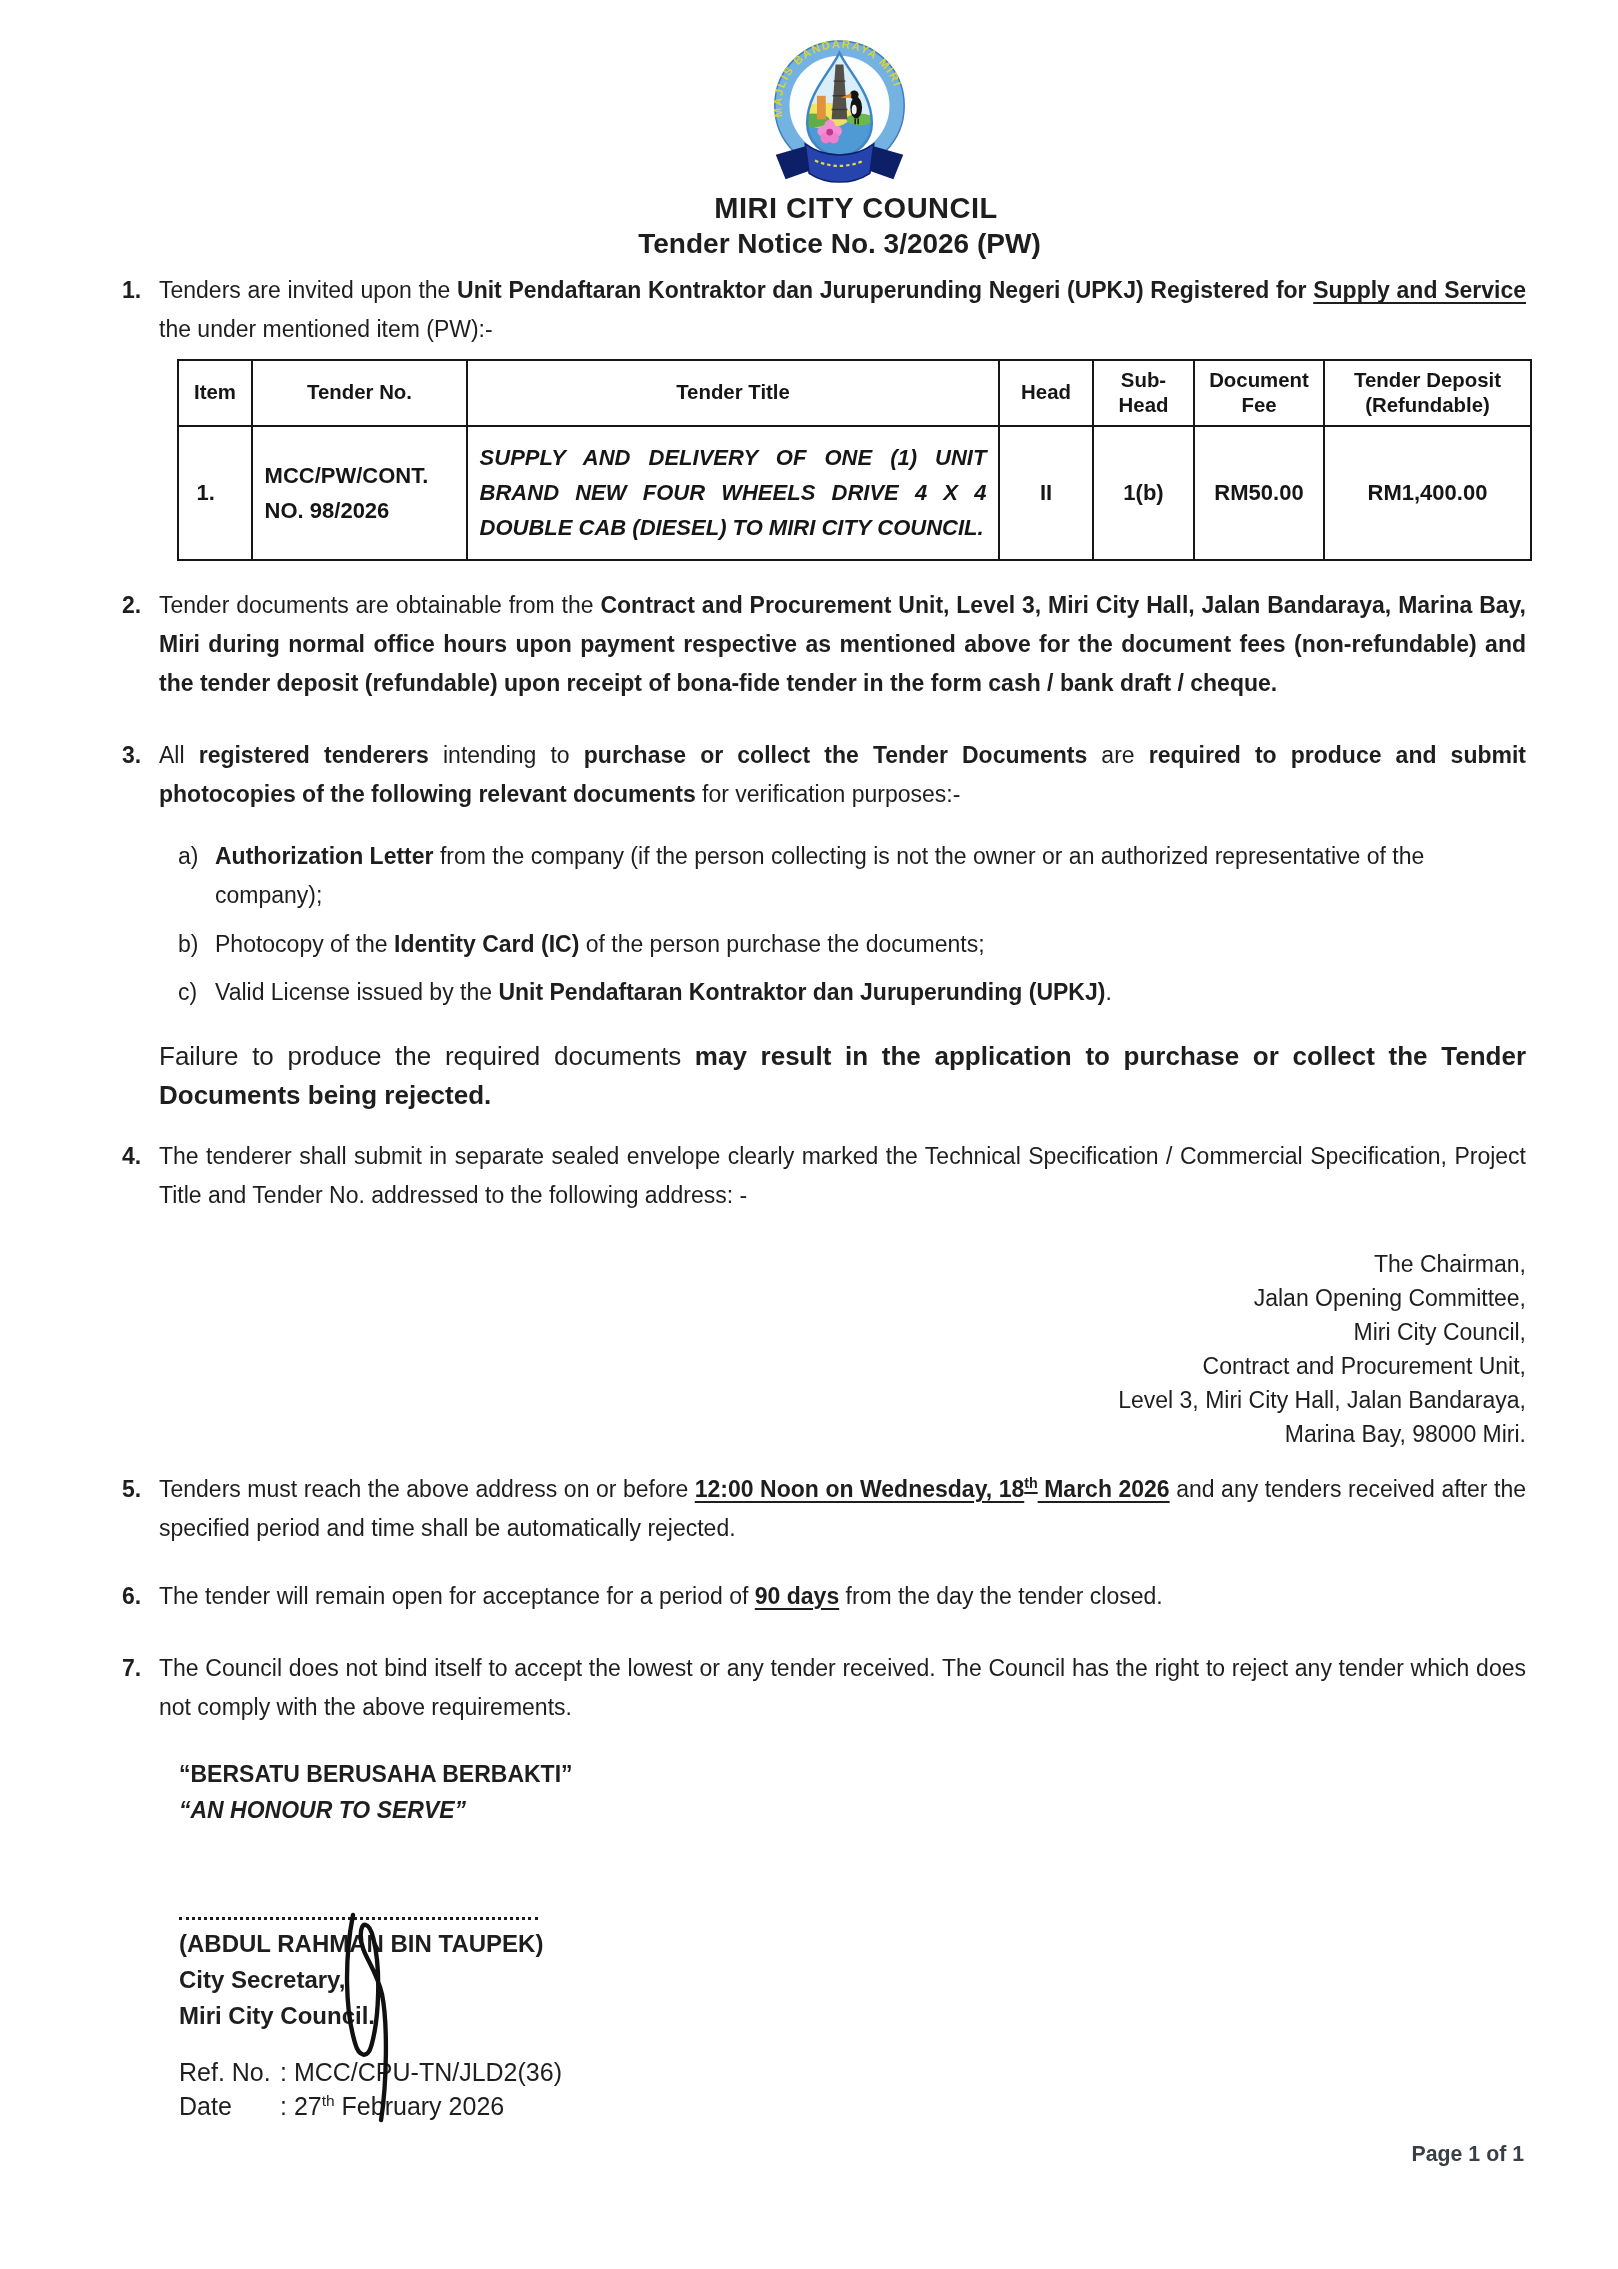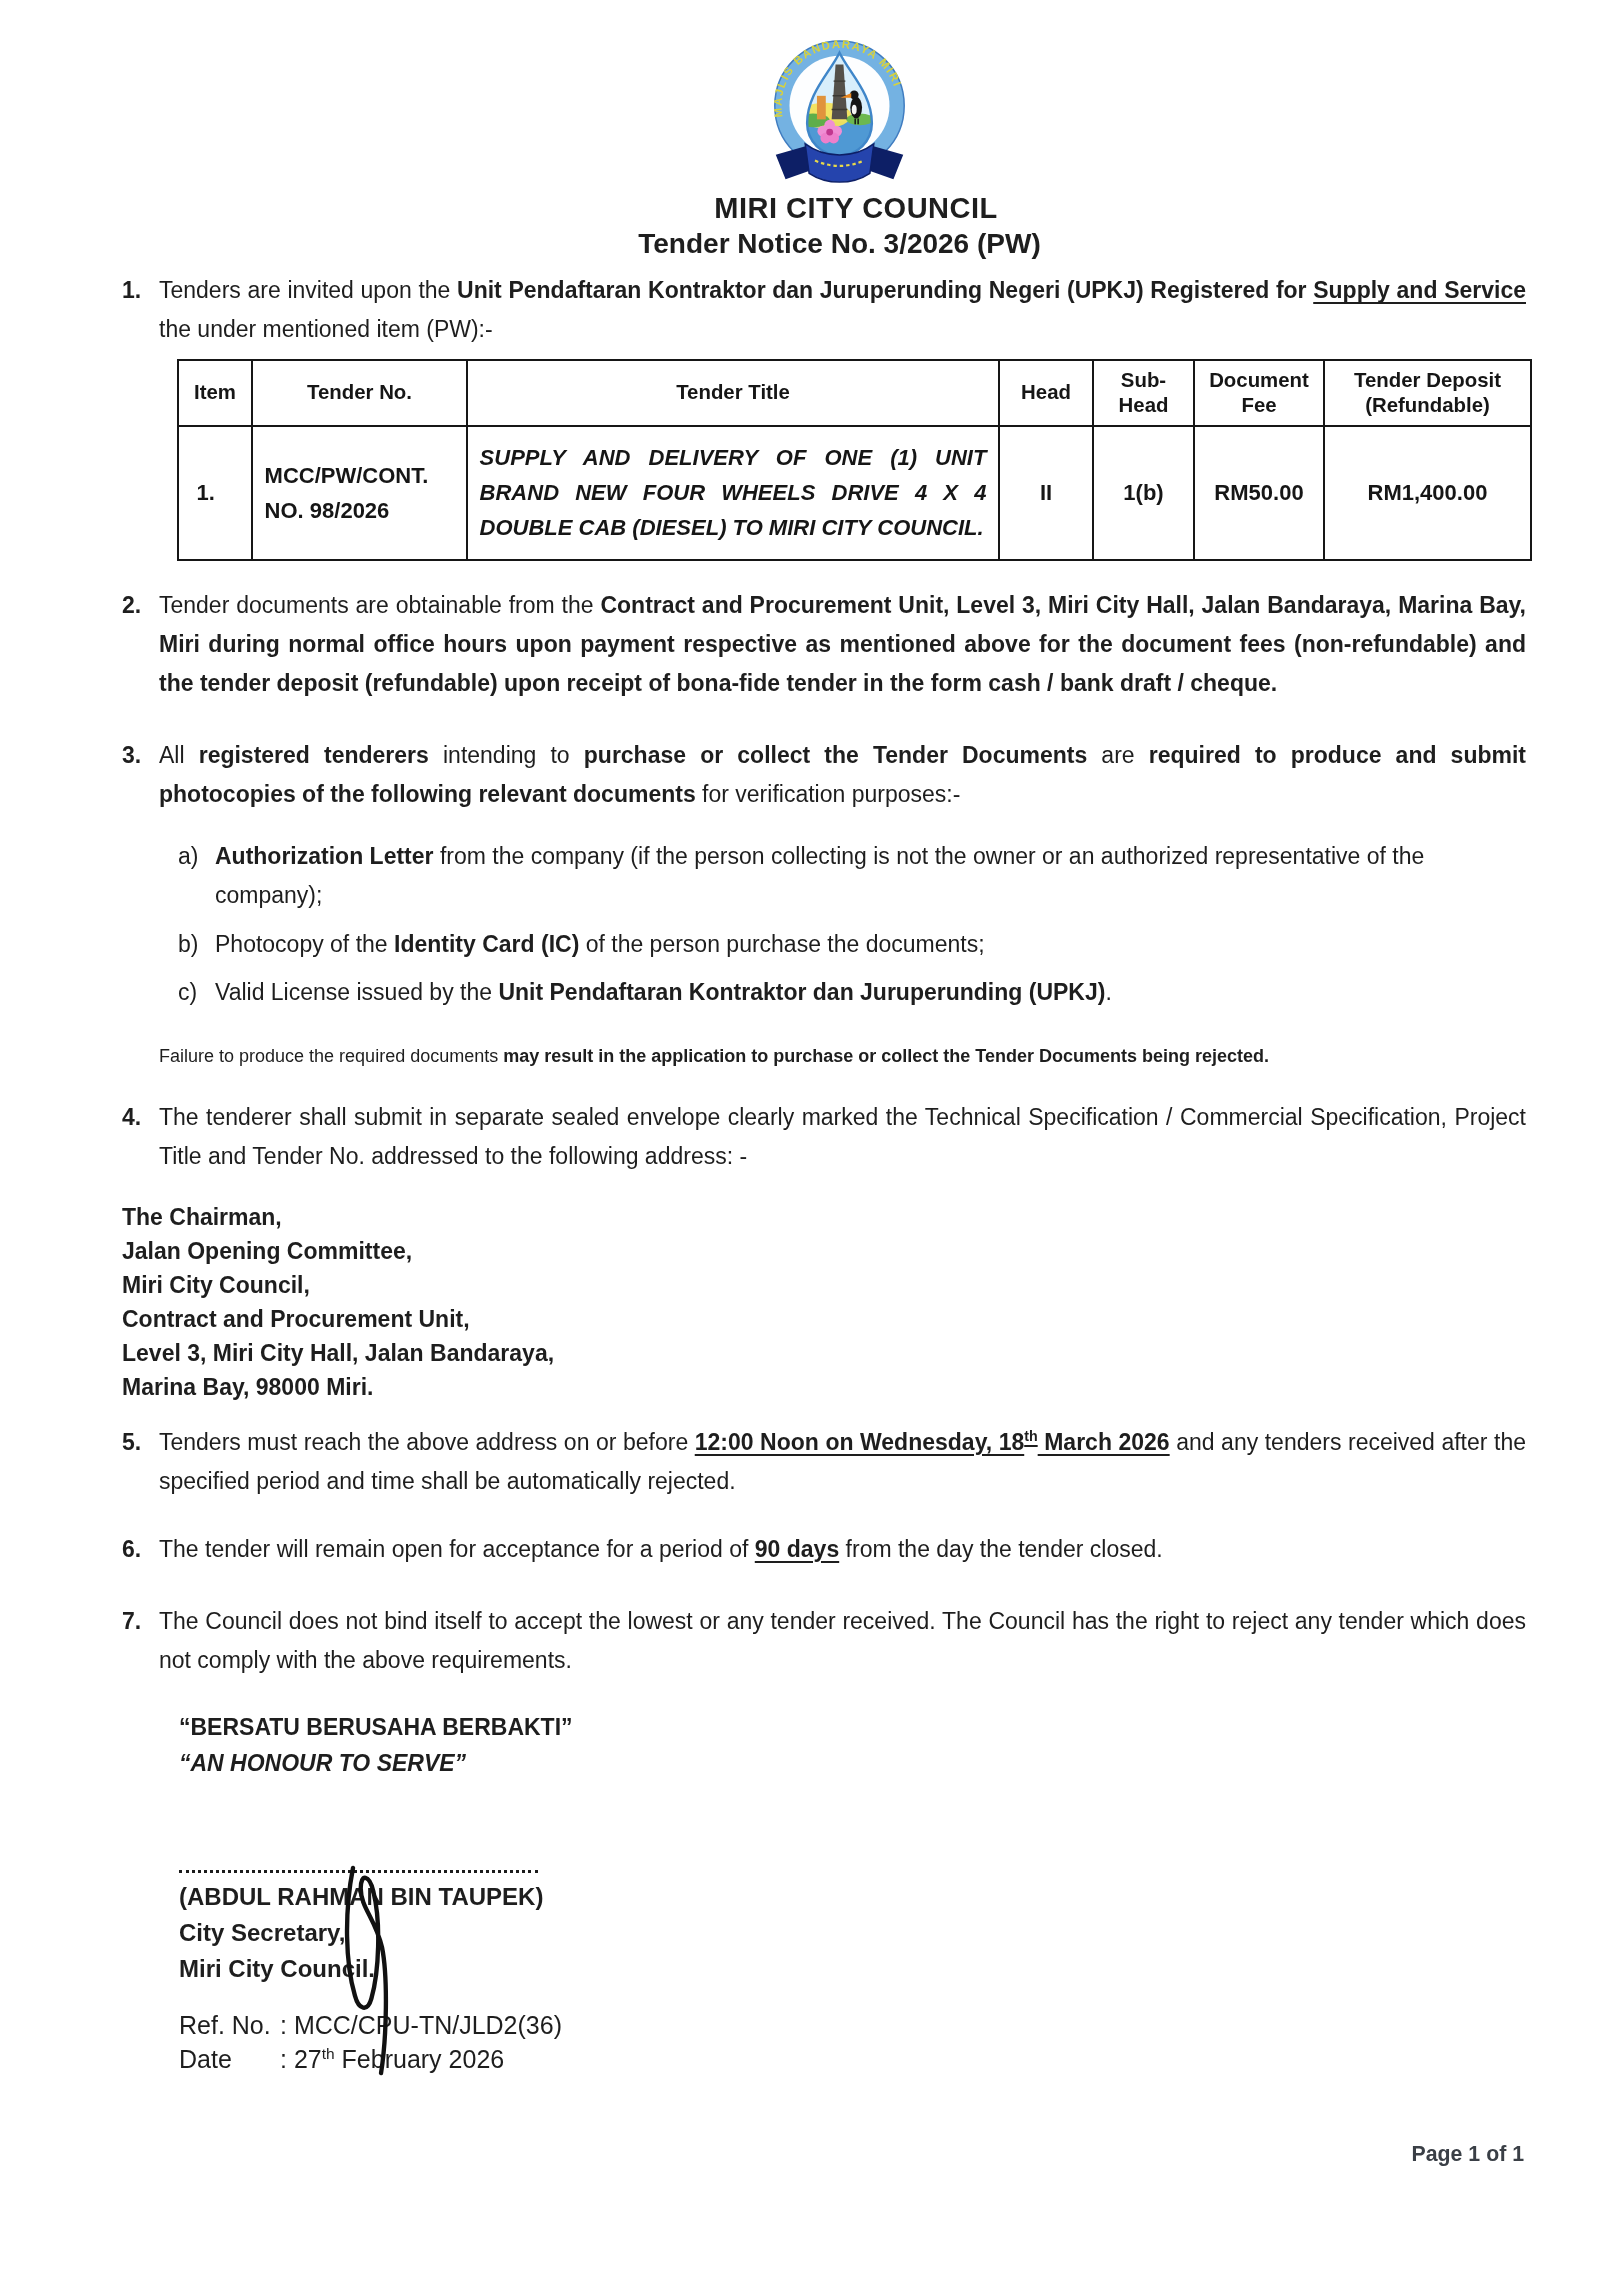--- a/index.html
+++ b/index.html
@@ -39,22 +39,22 @@
   .col-fee     { width: 130px; }
   .col-deposit { width: 207px; }
   td.c { text-align: center; }
   td.j { text-align: justify; font-style: italic; }
   td.cell-item { text-align: left; padding-left: 17.5px; }
   
   .sub-list { margin-top: 23px; }
   .sub-item { display: flex; margin-top: 9.7px; margin-left: 56px; }
   .sub-item .marker { flex: 0 0 37px; font-size: 23px; line-height: 39px; }
   .sub-item .body  { flex: 1; font-size: 23px; line-height: 39px; }
-  .failure-note { margin: 25px 0 0 37px; font-size: 18px; line-height: 39px; text-align: justify; }
-  .address-block { margin-top: 24px; text-align: left; font-weight: bold; font-size: 23px; line-height: 34px; }
+  .failure-note { margin: 25px 0 0 37px; font-size: 26px; line-height: 39px; text-align: justify; }
+  .address-block { margin-top: 32px; text-align: right; font-weight: normal; font-size: 23px; line-height: 34px; }
   .motto { margin: 29px 0 0 57px; font-size: 23px; font-weight: bold; line-height: 36px; }
   .motto-2 { font-style: italic; }
   
   .sig-block { position: relative; margin: 13.6px 0 0 57px; }
   .sig-svg { position: absolute; left: 144px; top: -7.8px; pointer-events: none; }
   .sig-line { width: 359px; height: 0; border-bottom: 3.9px dotted #1b1b1b; margin-top: 89px; }
   .sig-name { font-size: 24px; font-weight: bold; line-height: 36px; margin-top: 5.8px; }
   .sig-role, .sig-org { font-size: 24px; font-weight: bold; line-height: 36px; }
   
   .ref-block { margin: 21px 0 0 57px; font-size: 25px; line-height: 34px; }

